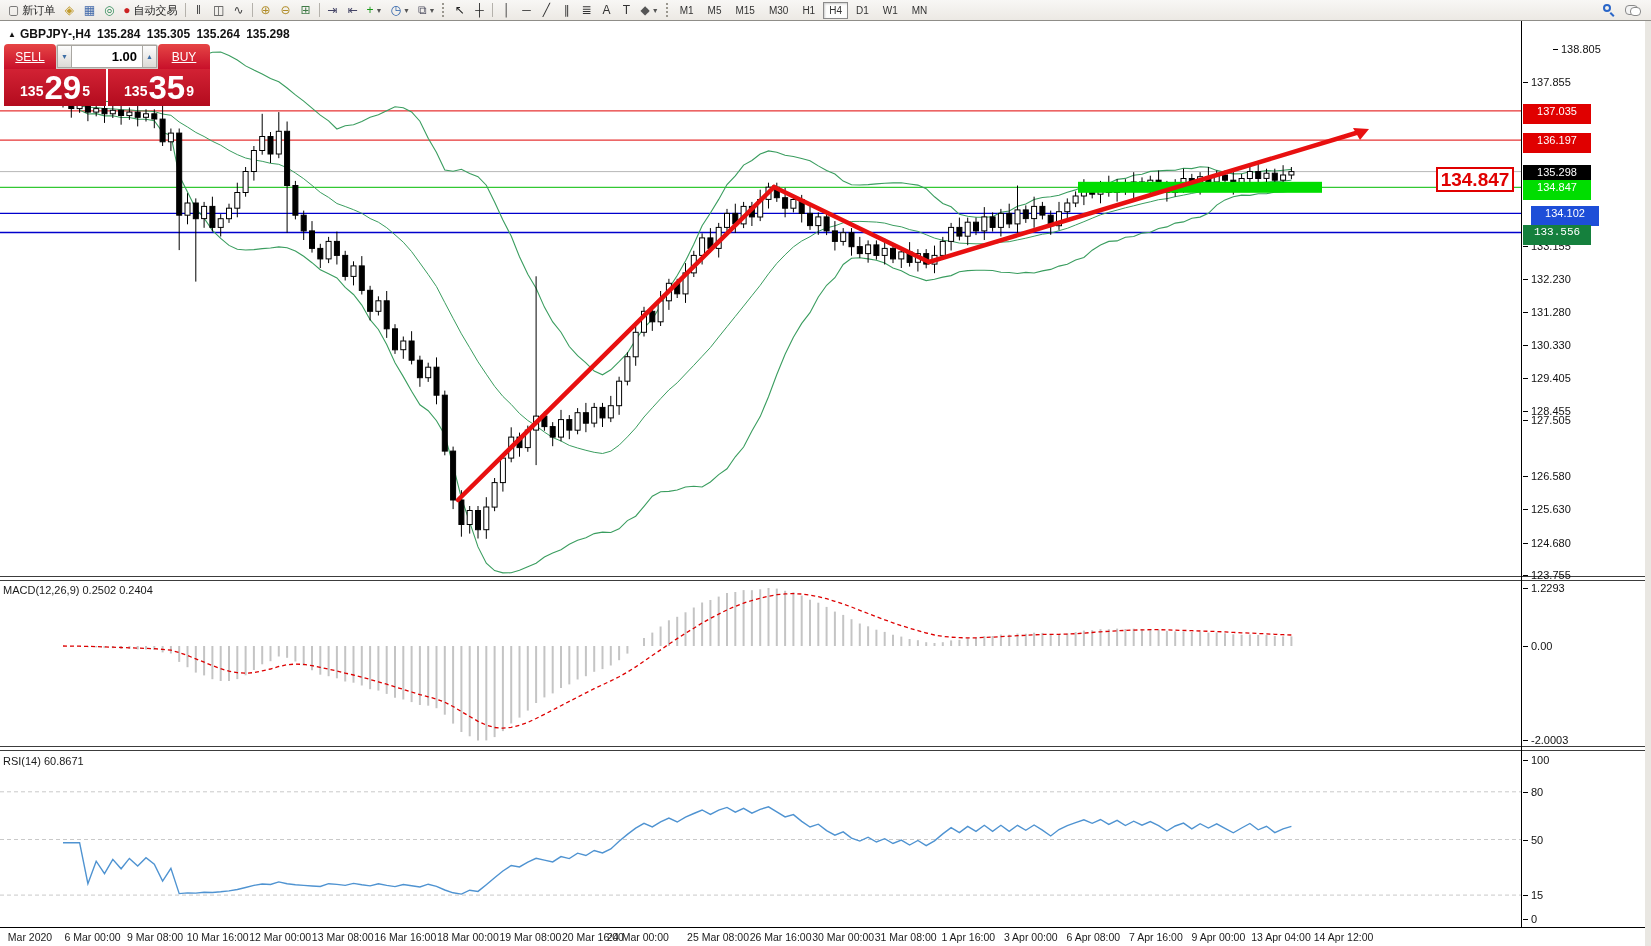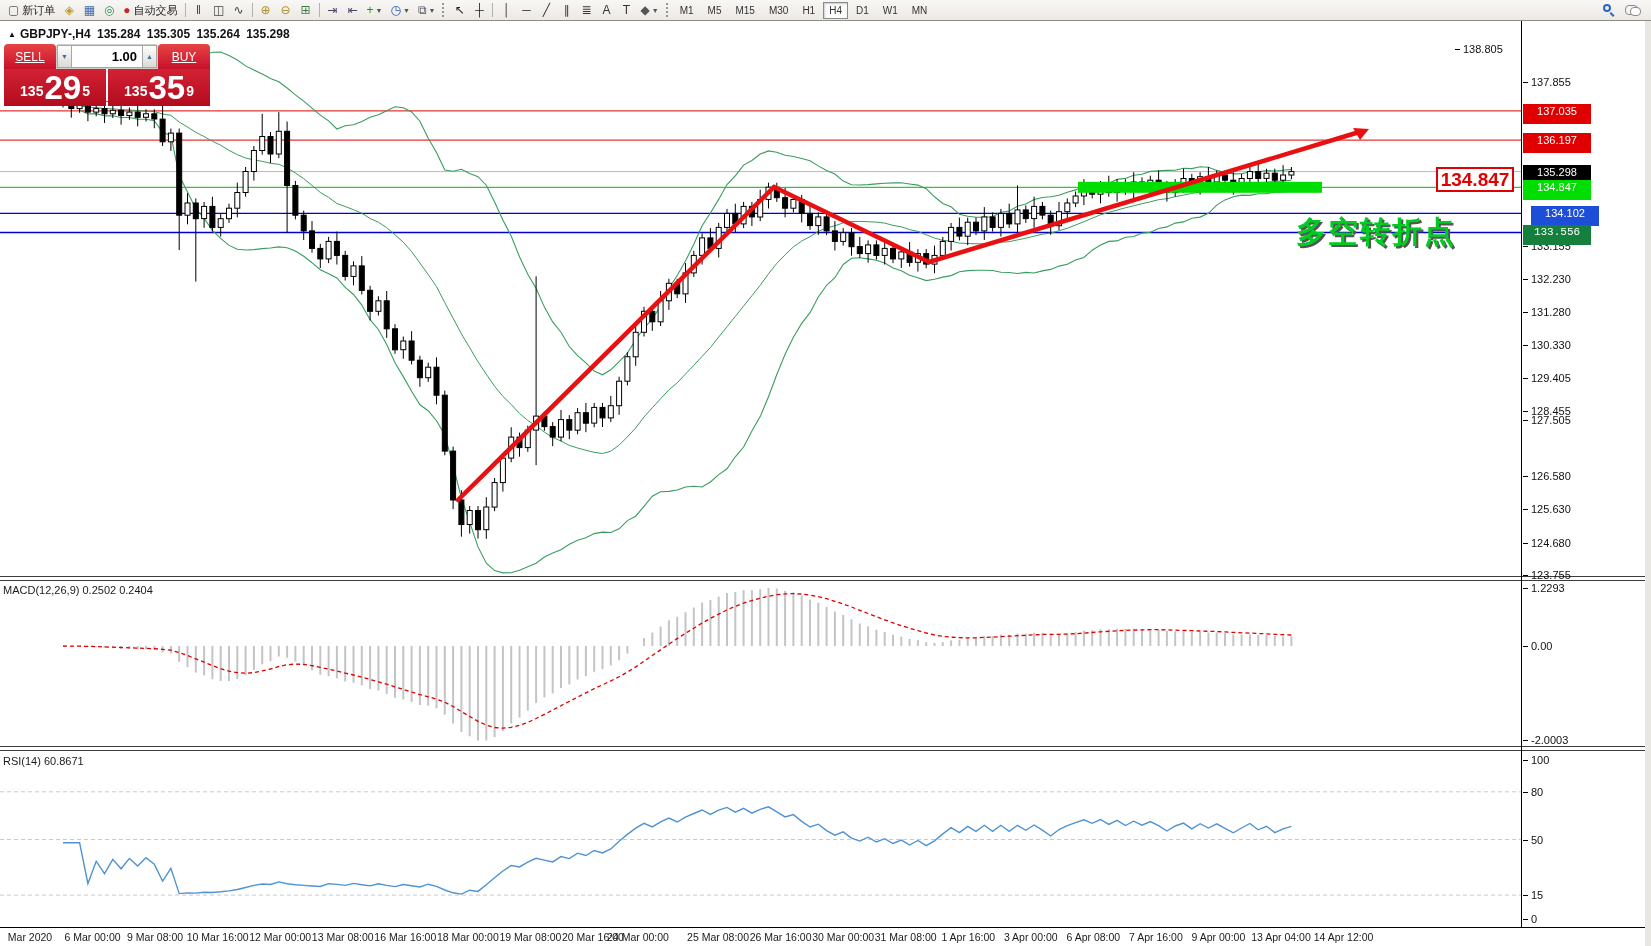--- a/index.html
+++ b/index.html
@@ -704,29 +704,28 @@
         <span class="big">35</span>
         <span class="sup">9</span>
       </div>
     </div>
   </div>
 
   <div class="pane-label" style="left:3px;top:584px;">MACD(12,26,9) 0.2502 0.2404</div>
   <div class="pane-label" style="left:3px;top:755px;">RSI(14) 60.8671</div>
 
   <div class="price-callout">134.847</div>
-  <div class="pivot-note">多空转折点</div>
 
   <div class="divider" style="top:576px;"></div>
   <div class="divider" style="top:746px;"></div>
   <div class="vline-axis"></div>
   <div class="time-divider"></div>
 
   <div id="axis-layer">
-      <div class="ax-tick" style="left: 1455px; top: 43px;"><span class="dash"></span>138.805</div>
+      <div class="ax-tick" style="left: 1553px; top: 43px;"><span class="dash"></span>138.805</div>
       <div class="ax-tick" style="left: 1523px; top: 76.2025px;"><span class="dash"></span>137.855</div>
       <div class="ax-tick" style="left: 1523px; top: 108.531px;"><span class="dash"></span>136.930</div>
       <div class="ax-tick" style="left: 1523px; top: 141.734px;"><span class="dash"></span>135.980</div>
       <div class="ax-tick" style="left: 1523px; top: 174.936px;"><span class="dash"></span>135.030</div>
       <div class="ax-tick" style="left: 1523px; top: 240.468px;"><span class="dash"></span>133.155</div>
       <div class="ax-tick" style="left: 1523px; top: 272.796px;"><span class="dash"></span>132.230</div>
       <div class="ax-tick" style="left: 1523px; top: 305.999px;"><span class="dash"></span>131.280</div>
       <div class="ax-tick" style="left: 1523px; top: 339.201px;"><span class="dash"></span>130.330</div>
       <div class="ax-tick" style="left: 1523px; top: 371.53px;"><span class="dash"></span>129.405</div>
       <div class="ax-tick" style="left: 1523px; top: 404.732px;"><span class="dash"></span>128.455</div>

